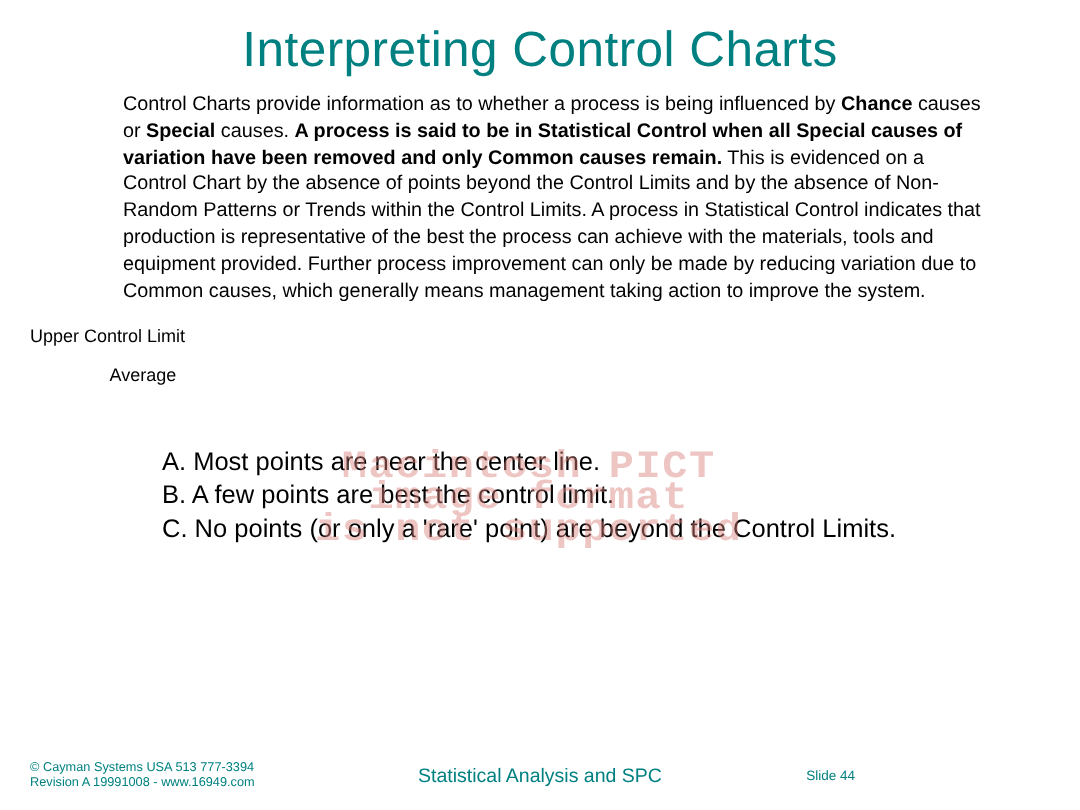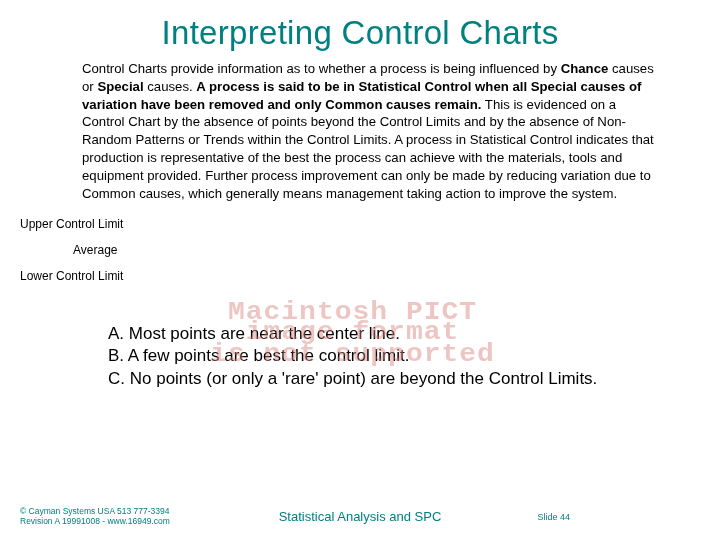--- a/index.html
+++ b/index.html
@@ -104,21 +104,20 @@
 
 <div class="title">Interpreting Control Charts</div>
 
 <div class="body-para">
   <span>Control Charts provide information as to whether a process is being influenced by </span><b>Chance</b><span> causes or </span><b>Special</b><span> causes. </span><b>A process is said to be in Statistical Control when all Special causes of variation have been removed and only Common causes remain.</b><span> This is evidenced on a Control Chart by the absence of points beyond the Control Limits and by the absence of Non-Random Patterns or Trends within the Control Limits. A process in Statistical Control indicates that production is representative of the best the process can achieve with the materials, tools and equipment provided. Further process improvement can only be made by reducing variation due to Common causes, which generally means management taking action to improve the system.</span>
 </div>
 
 <div class="labels-block">
   <div class="label-row label-upper">Upper Control Limit</div>
   <div class="label-row label-avg">Average</div>
-  <div class="label-row label-lower">Lower Control Limit</div>
 </div>
 
 <div class="pict-box">Macintosh PICT
  image format 
 is not supported</div>
 
 <div class="bullets">
   <div class="row">A.  Most points are near the center line.</div>
   <div class="row">B.  A few points are best the control limit.</div>
   <div class="row">C.  No points (or only a 'rare' point) are beyond the Control Limits.</div>

